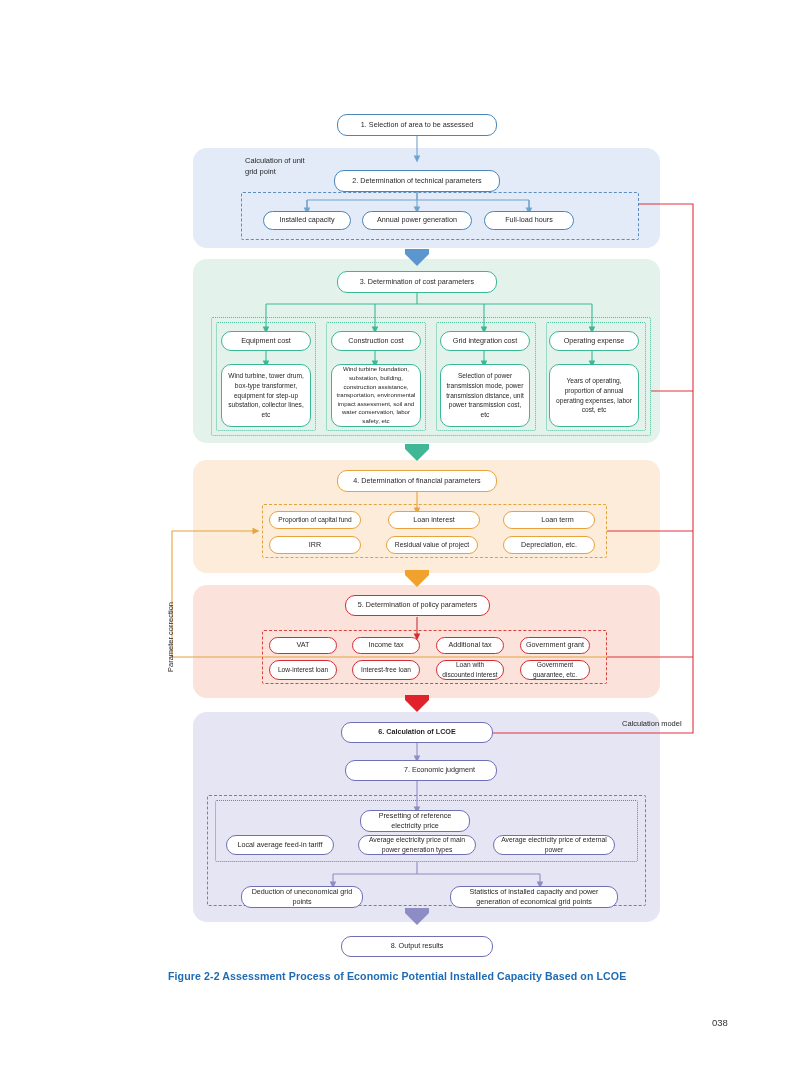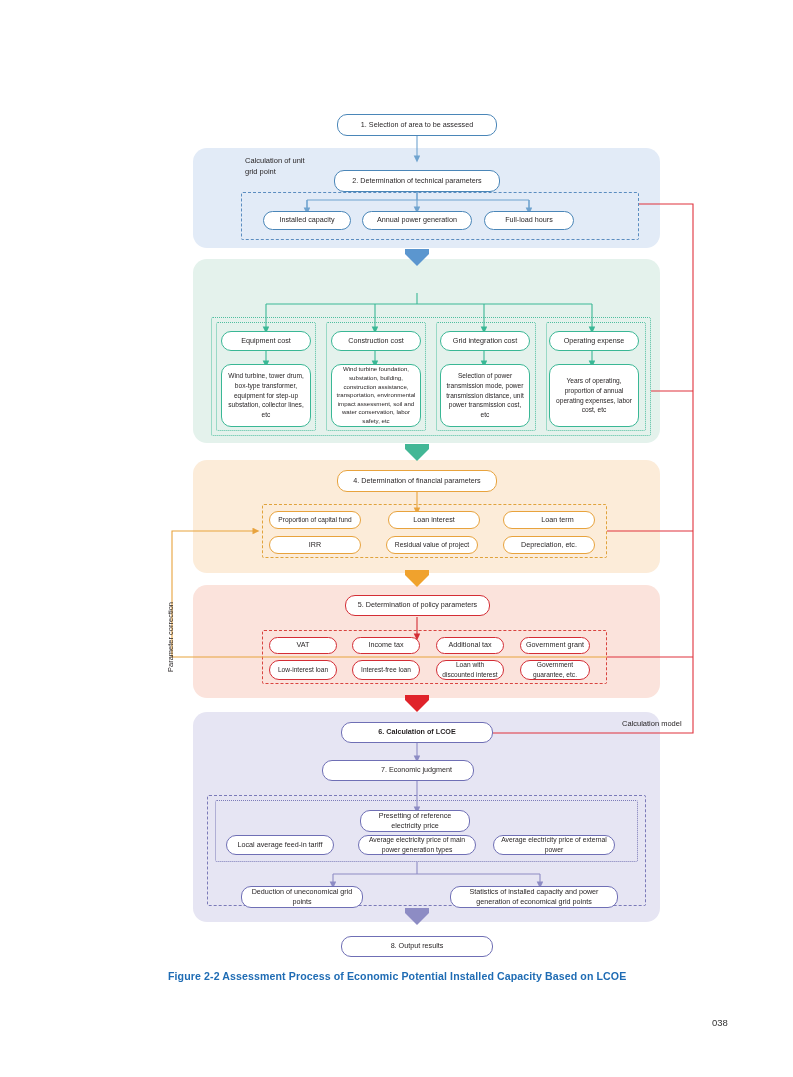--- a/index.html
+++ b/index.html
@@ -144,20 +144,21 @@
   <div class="node blue" style="left:337px;top:114px;width:160px;height:22px;">1. Selection of area to be assessed</div>
 
   <div class="label" style="left:245px;top:155px;width:90px;">Calculation of unit<br>grid point</div>
 
   <div class="node blue" style="left:334px;top:158px;width:166px;height:22px;margin-top:12px;">2. Determination of technical parameters</div>
 
   <div class="node blue" style="left:263px;top:211px;width:88px;height:19px;">Installed capacity</div>
   <div class="node blue" style="left:362px;top:211px;width:110px;height:19px;">Annual power generation</div>
   <div class="node blue" style="left:484px;top:211px;width:90px;height:19px;">Full-load hours</div>
 
+  <div class="node green" style="left:337px;top:271px;width:160px;height:22px;">3. Determination of cost parameters</div>
 
   <div class="node green" style="left:221px;top:331px;width:90px;height:20px;">Equipment cost</div>
   <div class="node green" style="left:331px;top:331px;width:90px;height:20px;">Construction cost</div>
   <div class="node green" style="left:440px;top:331px;width:90px;height:20px;">Grid integration cost</div>
   <div class="node green" style="left:549px;top:331px;width:90px;height:20px;">Operating expense</div>
 
   <div class="node green" style="left:221px;top:364px;width:90px;height:63px;font-size:6.6px;line-height:1.5;">Wind turbine, tower drum, box-type transformer, equipment for step-up substation, collector lines, etc</div>
   <div class="node green" style="left:331px;top:364px;width:90px;height:63px;font-size:6.1px;line-height:1.42;">Wind turbine foundation, substation, building, construction assistance, transportation, environmental impact assessment, soil and water conservation, labor safety, etc</div>
   <div class="node green" style="left:440px;top:364px;width:90px;height:63px;font-size:6.6px;line-height:1.5;">Selection of power transmission mode, power transmission distance, unit power transmission cost, etc</div>
   <div class="node green" style="left:549px;top:364px;width:90px;height:63px;font-size:6.6px;line-height:1.5;">Years of operating, proportion of annual operating expenses, labor cost, etc</div>
@@ -176,21 +177,21 @@
   <div class="node red" style="left:269px;top:637px;width:68px;height:17px;">VAT</div>
   <div class="node red" style="left:352px;top:637px;width:68px;height:17px;">Income tax</div>
   <div class="node red" style="left:436px;top:637px;width:68px;height:17px;">Additional tax</div>
   <div class="node red" style="left:520px;top:637px;width:70px;height:17px;">Government grant</div>
   <div class="node red" style="left:269px;top:660px;width:68px;height:20px;font-size:6.6px;">Low-interest loan</div>
   <div class="node red" style="left:352px;top:660px;width:68px;height:20px;font-size:6.6px;">Interest-free loan</div>
   <div class="node red" style="left:436px;top:660px;width:68px;height:20px;font-size:6.6px;">Loan with discounted interest</div>
   <div class="node red" style="left:520px;top:660px;width:70px;height:20px;font-size:6.6px;">Government guarantee, etc.</div>
 
   <div class="node purple" style="left:341px;top:722px;width:152px;height:21px;font-weight:bold;">6. Calculation of LCOE</div>
-  <div class="node purple" style="left:322px;top:760px;width:152px;height:21px;padding-left:40px;">7. Economic judgment</div>
+  <div class="node purple" style="left:345px;top:760px;width:152px;height:21px;padding-left:40px;">7. Economic judgment</div>
 
   <div class="node purple" style="left:360px;top:810px;width:110px;height:22px;">Presetting of reference electricity price</div>
 
   <div class="node purple" style="left:226px;top:835px;width:108px;height:20px;">Local average feed-in tariff</div>
   <div class="node purple" style="left:358px;top:835px;width:118px;height:20px;font-size:6.8px;">Average electricity price of main power generation types</div>
   <div class="node purple" style="left:493px;top:835px;width:122px;height:20px;font-size:6.8px;">Average electricity price of external power</div>
 
   <div class="node purple" style="left:241px;top:886px;width:122px;height:22px;">Deduction of uneconomical grid points</div>
   <div class="node purple" style="left:450px;top:886px;width:168px;height:22px;">Statistics of installed capacity and power generation of economical grid points</div>
 

